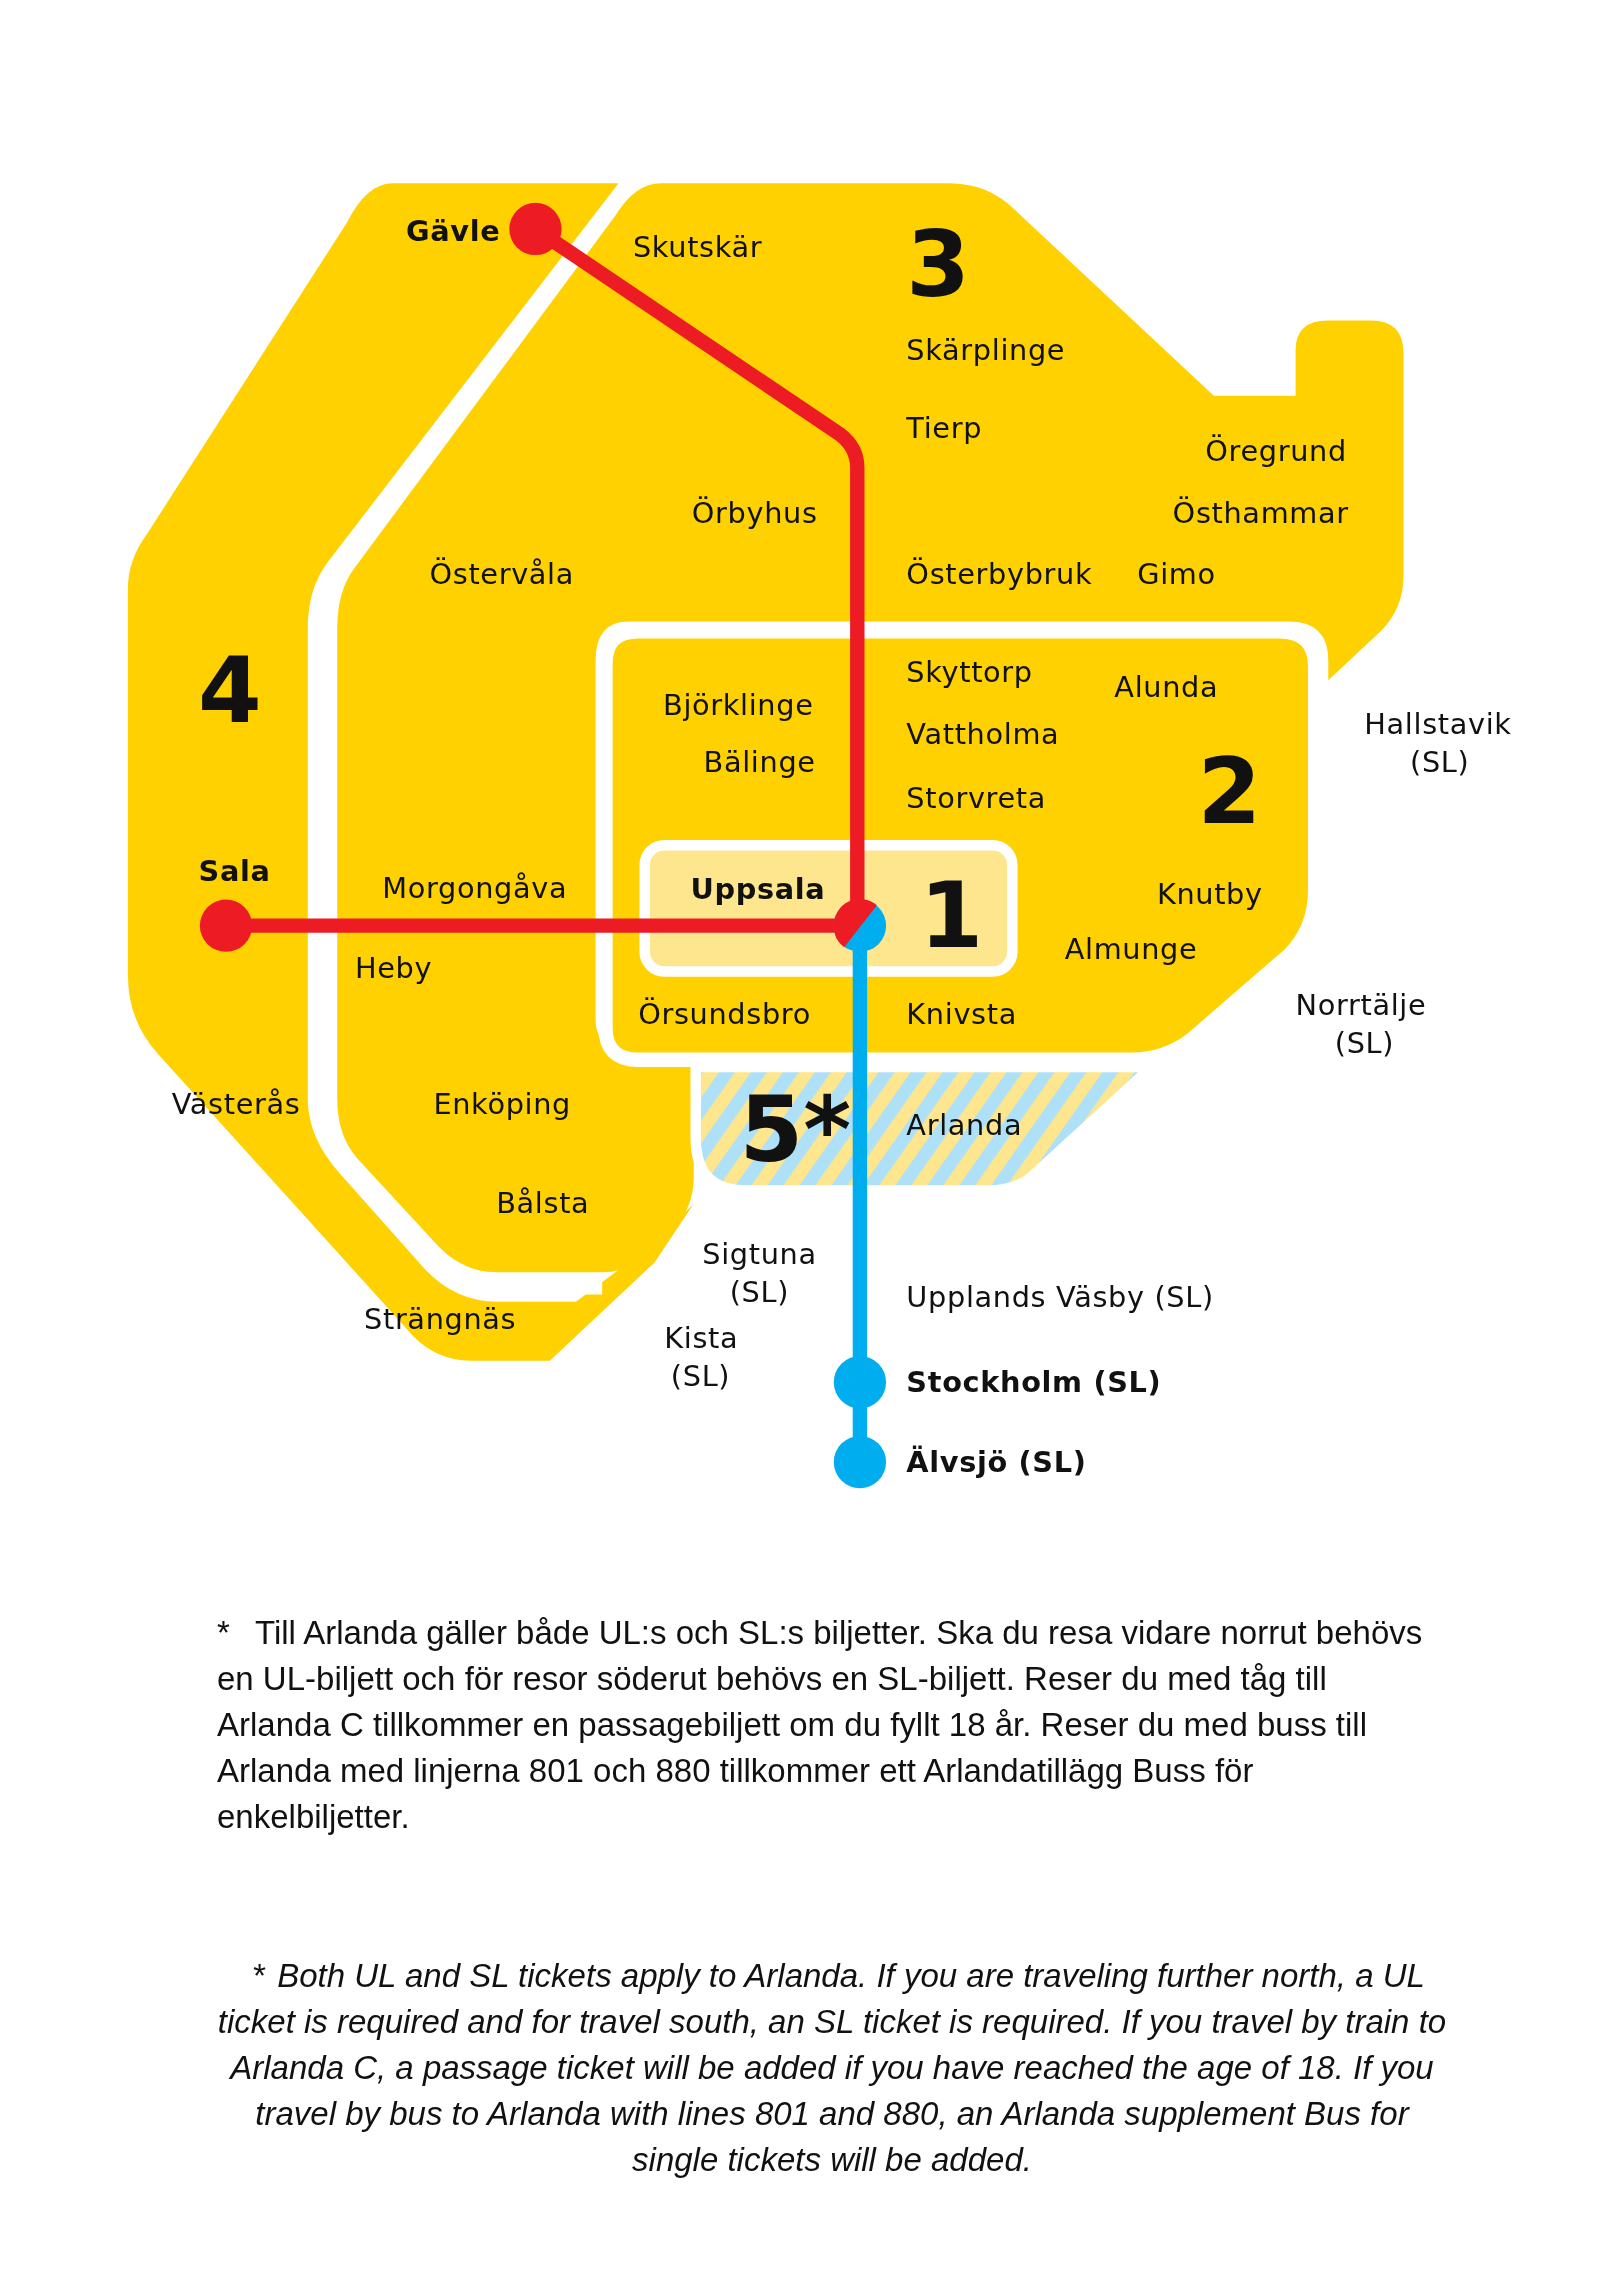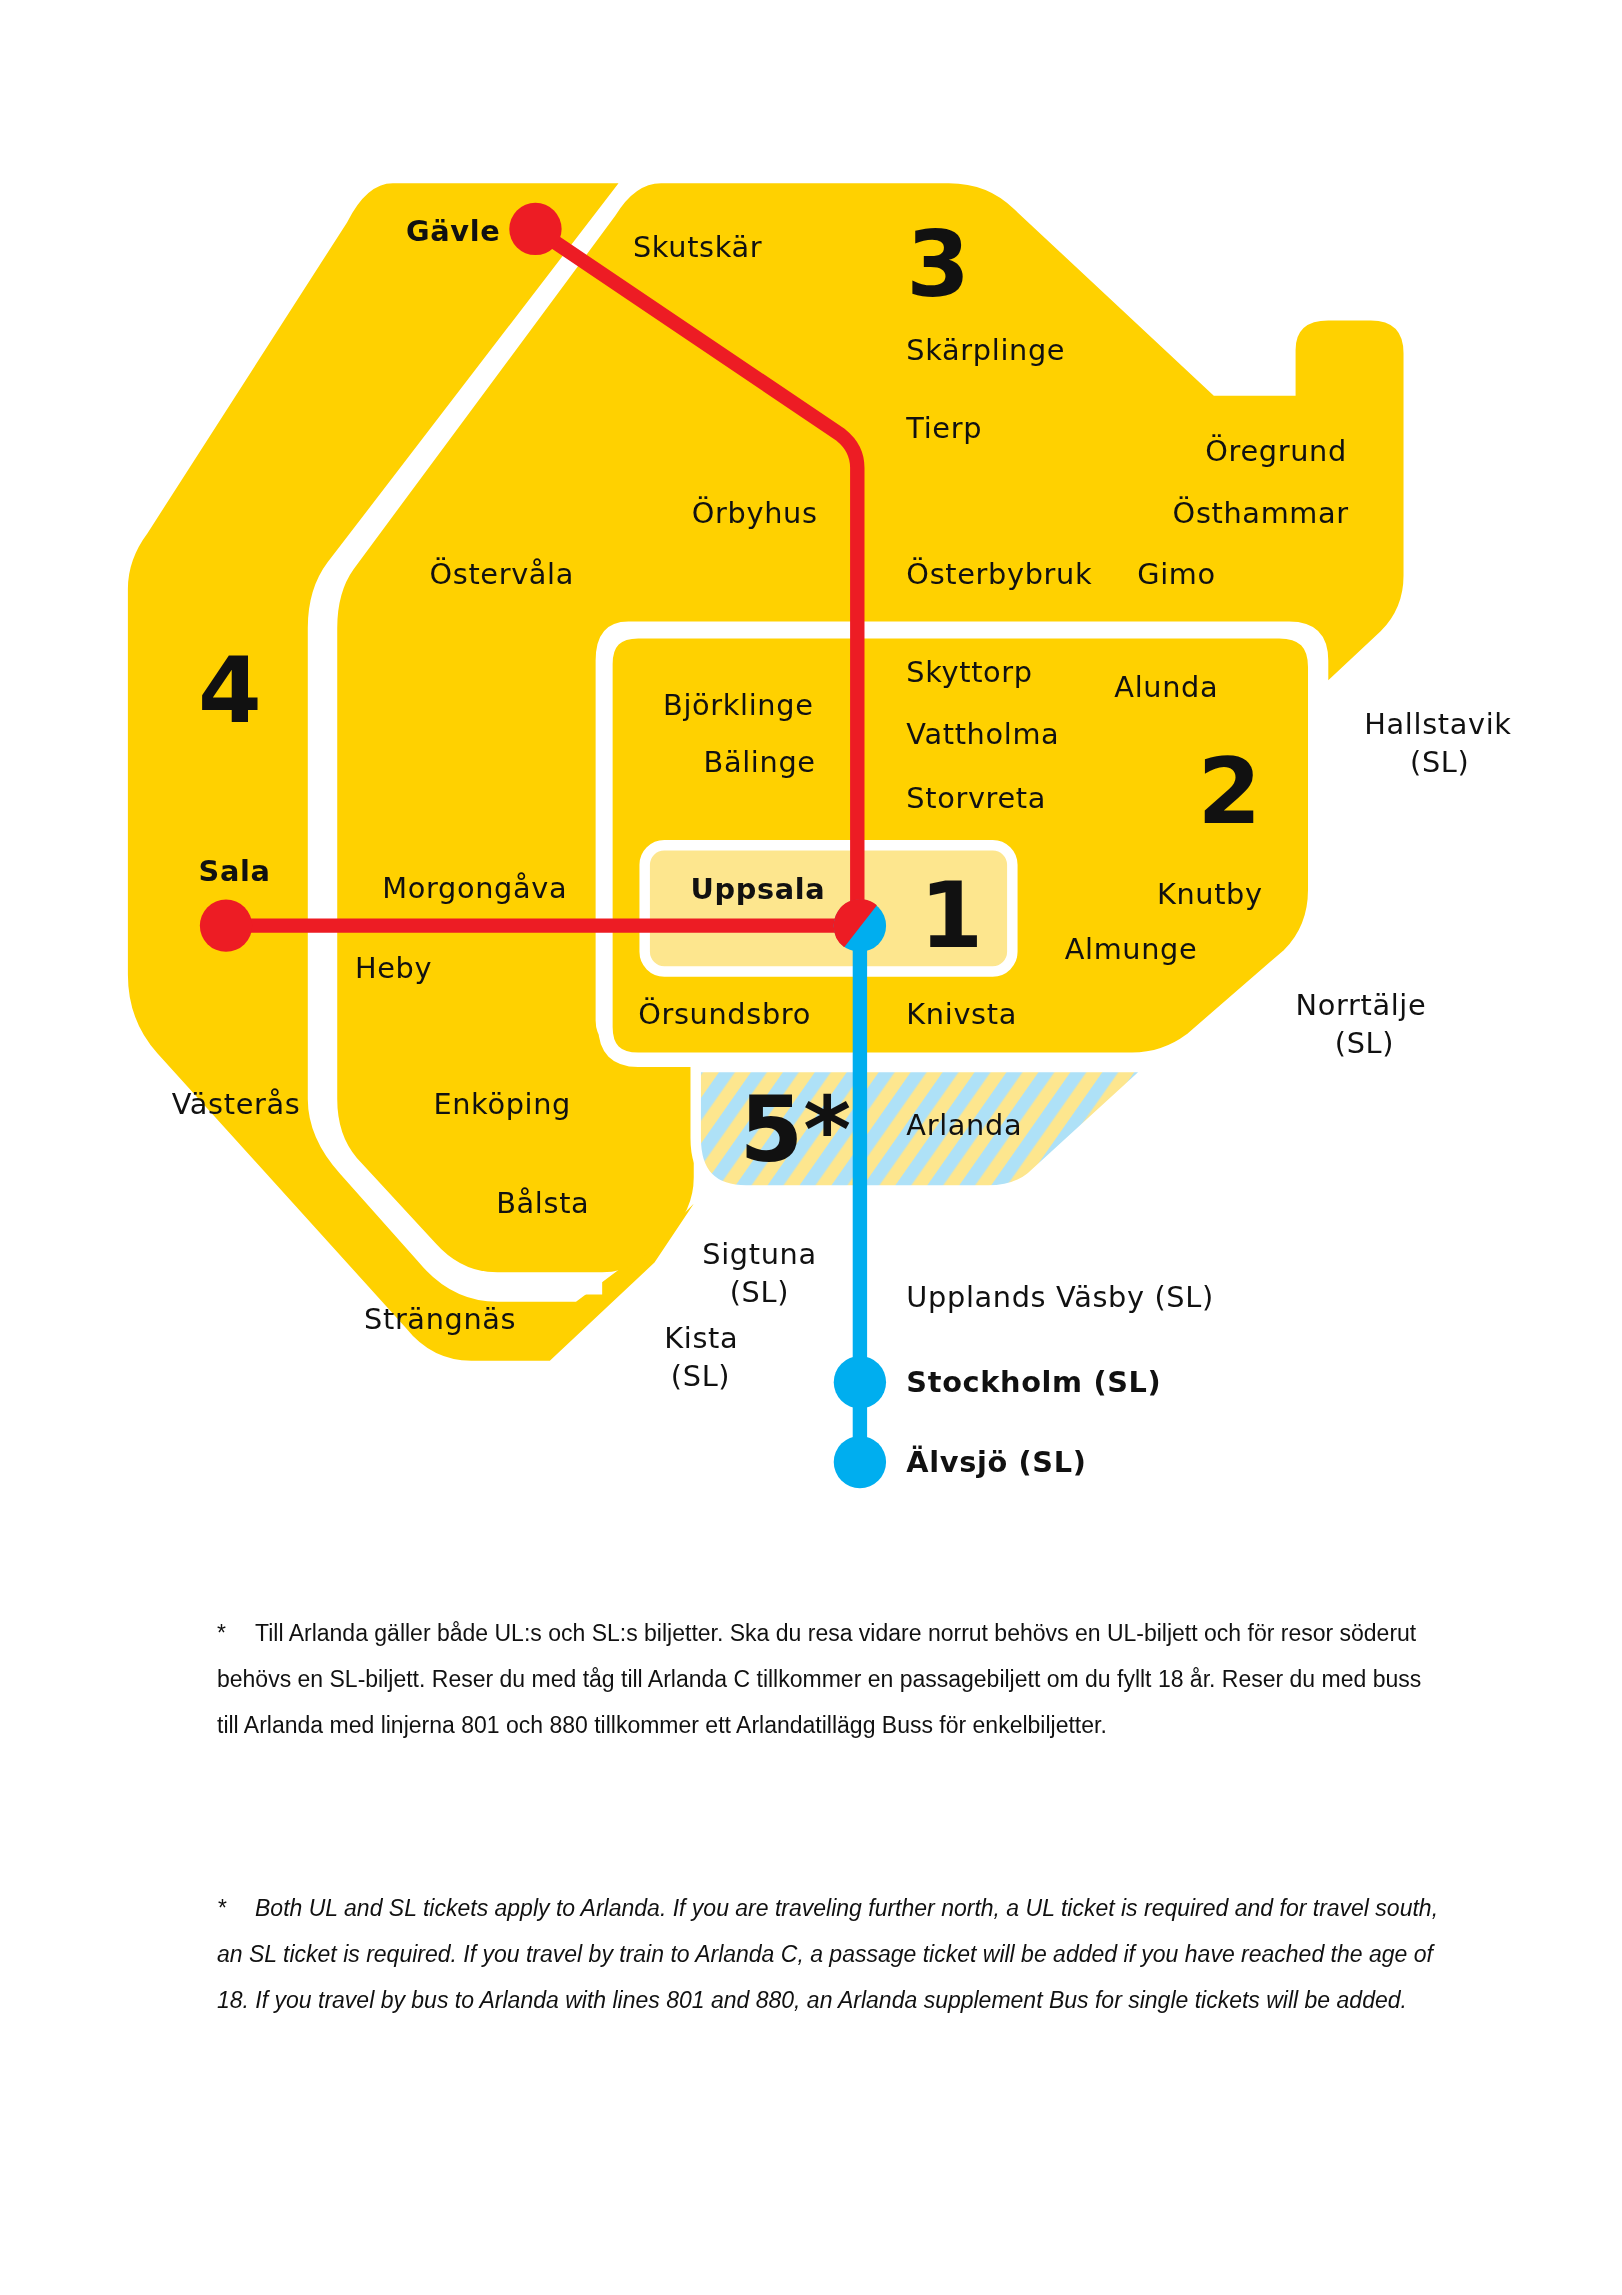--- a/index.html
+++ b/index.html
@@ -3,23 +3,23 @@
 <meta charset="utf-8">
 <style>
   html, body { margin: 0; padding: 0; background: #ffffff; }
   body { width: 1623px; height: 2295px; position: relative; overflow: hidden;
          font-family: "Liberation Sans", "DejaVu Sans", sans-serif; color: #111; }
   #map { position: absolute; left: 0; top: 0; width: 1623px; height: 1570px; }
   .lbl { font-family: "DejaVu Sans", "Liberation Sans", sans-serif; font-size: 44px; fill: #111; letter-spacing: 1px; }
   .lbl.bold { font-weight: bold; }
   .zone-num { font-family: "DejaVu Sans", "Liberation Sans", sans-serif; font-weight: bold; font-size: 140px; fill: #111; }
   .notes { position: absolute; left: 217px; width: 1230px; font-family: "Liberation Sans", sans-serif;
-           font-size: 23px; line-height: 46px; color: #111; }
+           font-size: 33px; line-height: 46px; color: #111; }
   .notes.sv { top: 1610px; }
-  .notes.en { top: 1885px; font-style: italic; }
+  .notes.en { top: 1953px; font-style: italic; text-align: center; }
   .notes .star { display: inline-block; width: 38px; }
 </style>
 </head>
 <body>
 
 <svg id="map" viewBox="0 0 2480 2400" xmlns="http://www.w3.org/2000/svg">
   <defs>
     <pattern id="stripes" patternUnits="userSpaceOnUse" width="40" height="40" patternTransform="rotate(35)">
       <rect width="40" height="40" fill="#FDE68E"></rect>
       <rect width="20" height="40" fill="#AEE1F7"></rect>

